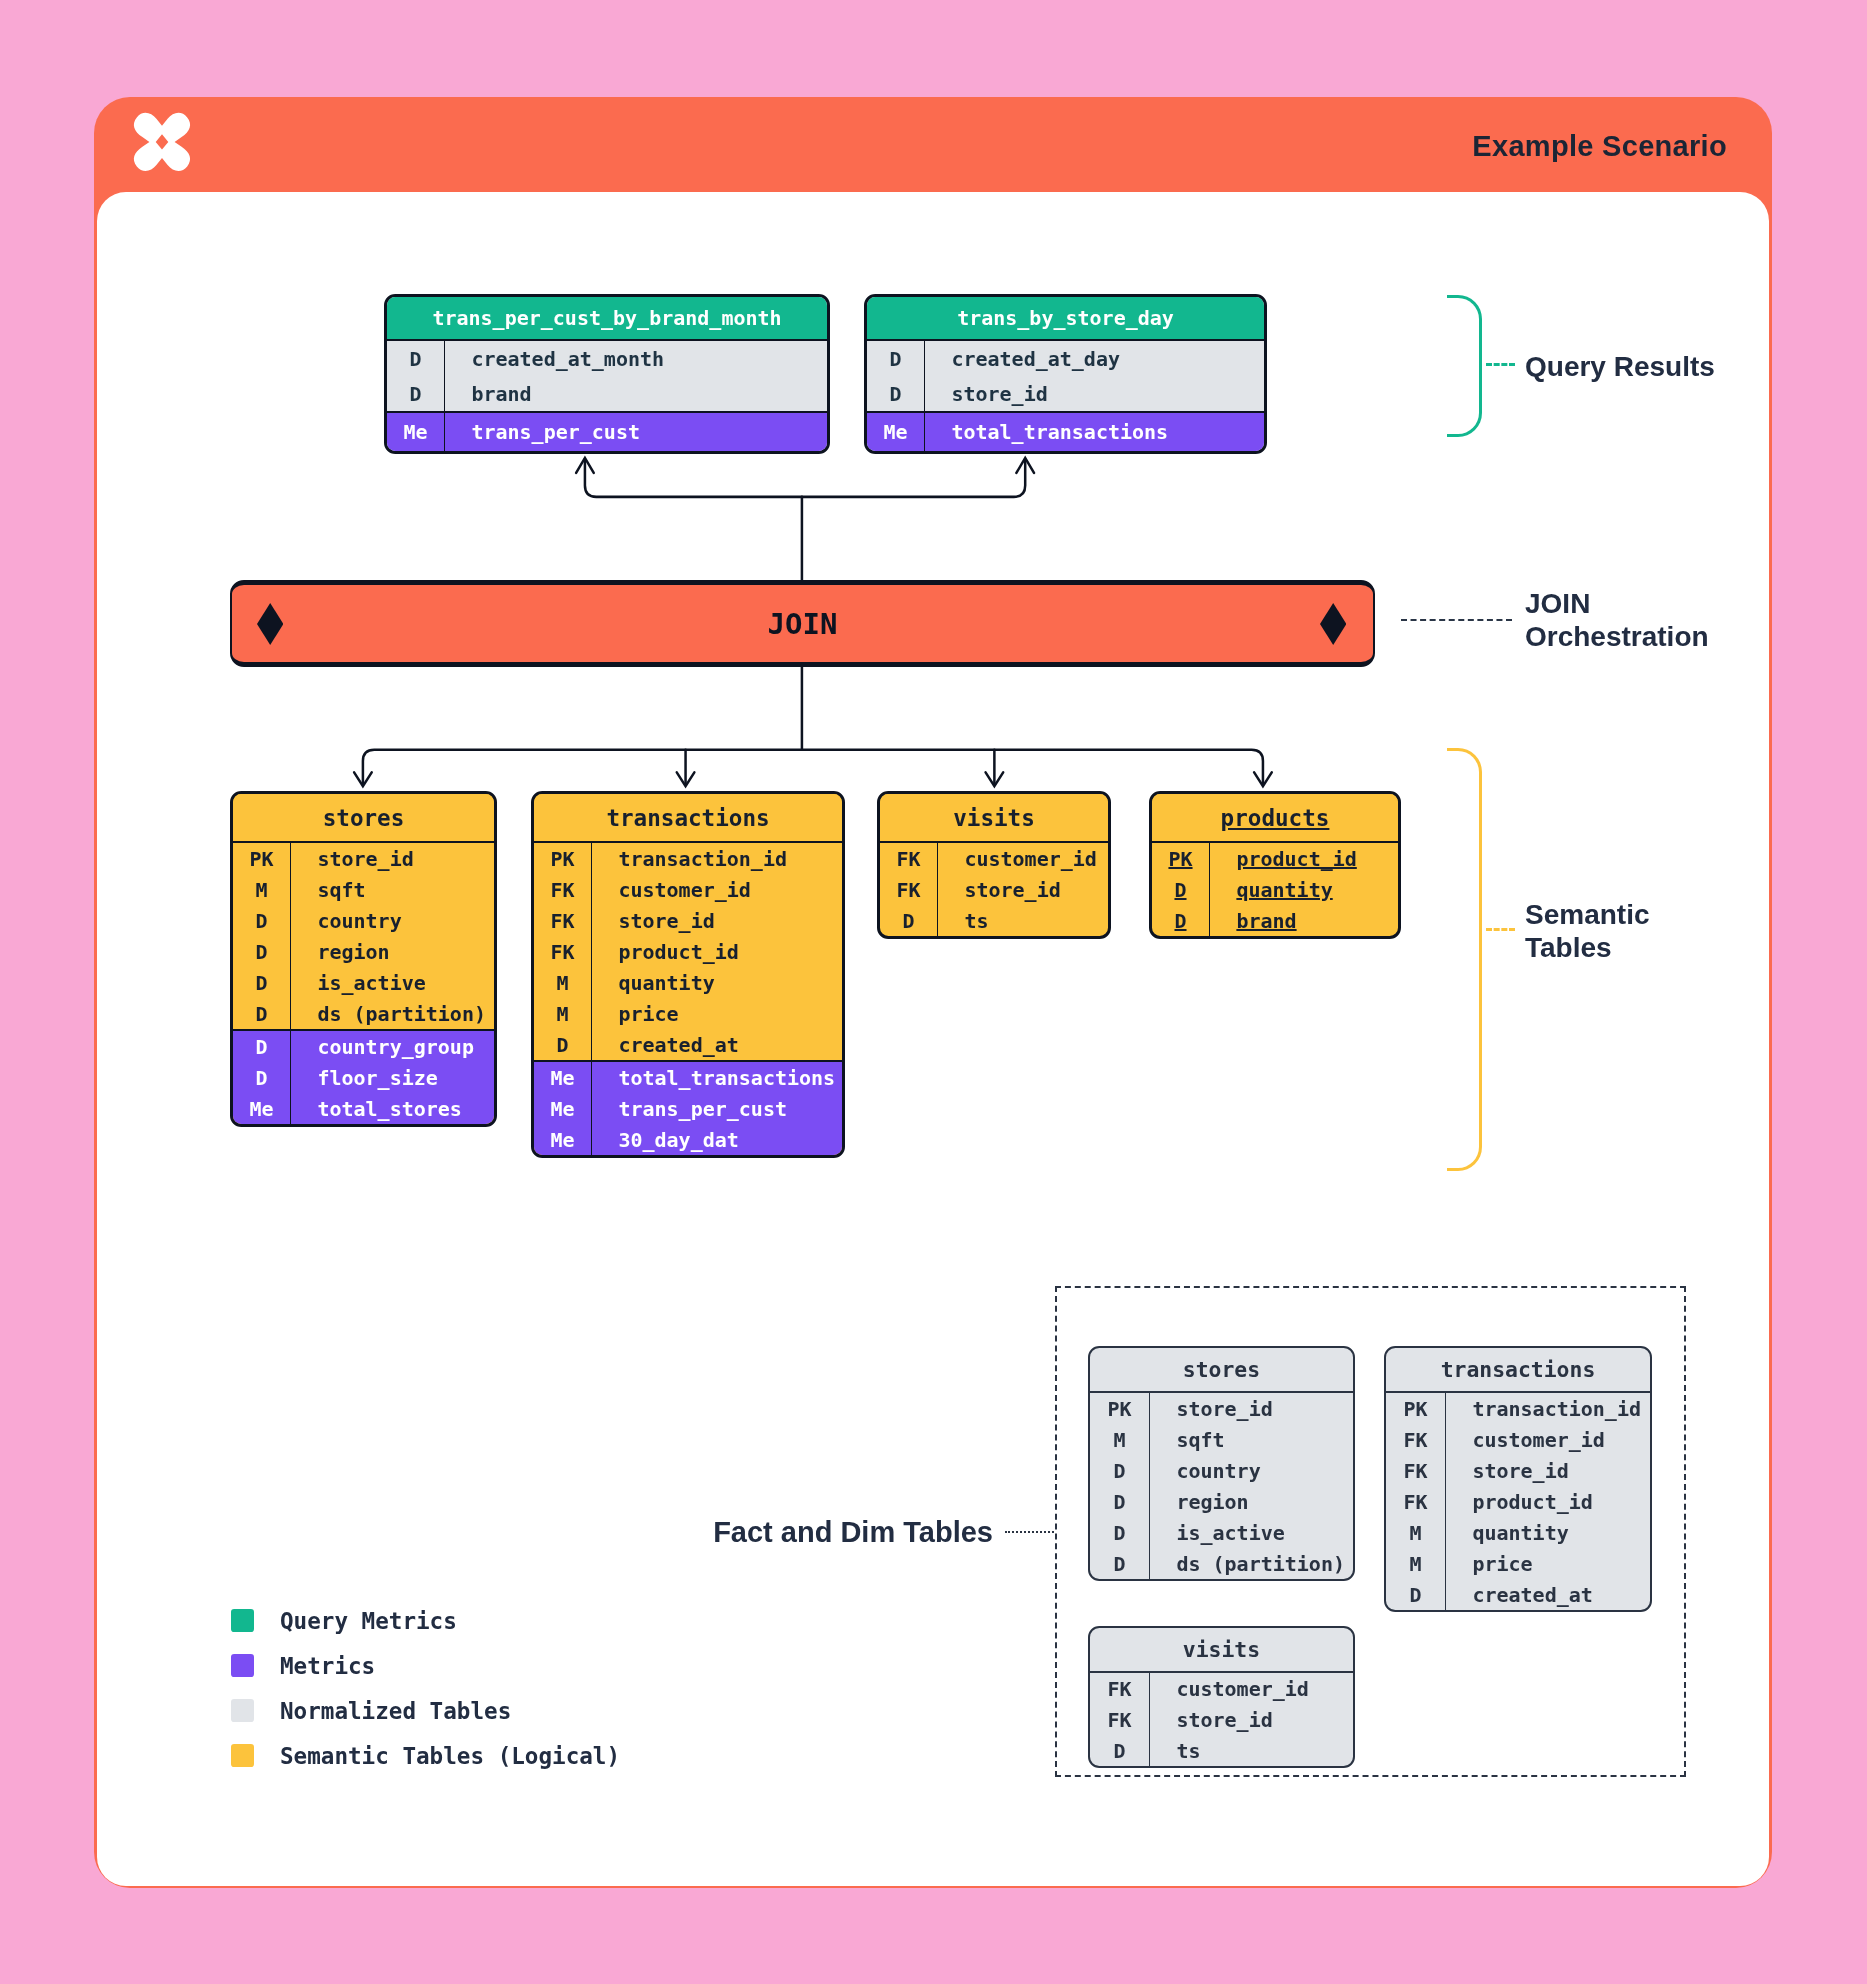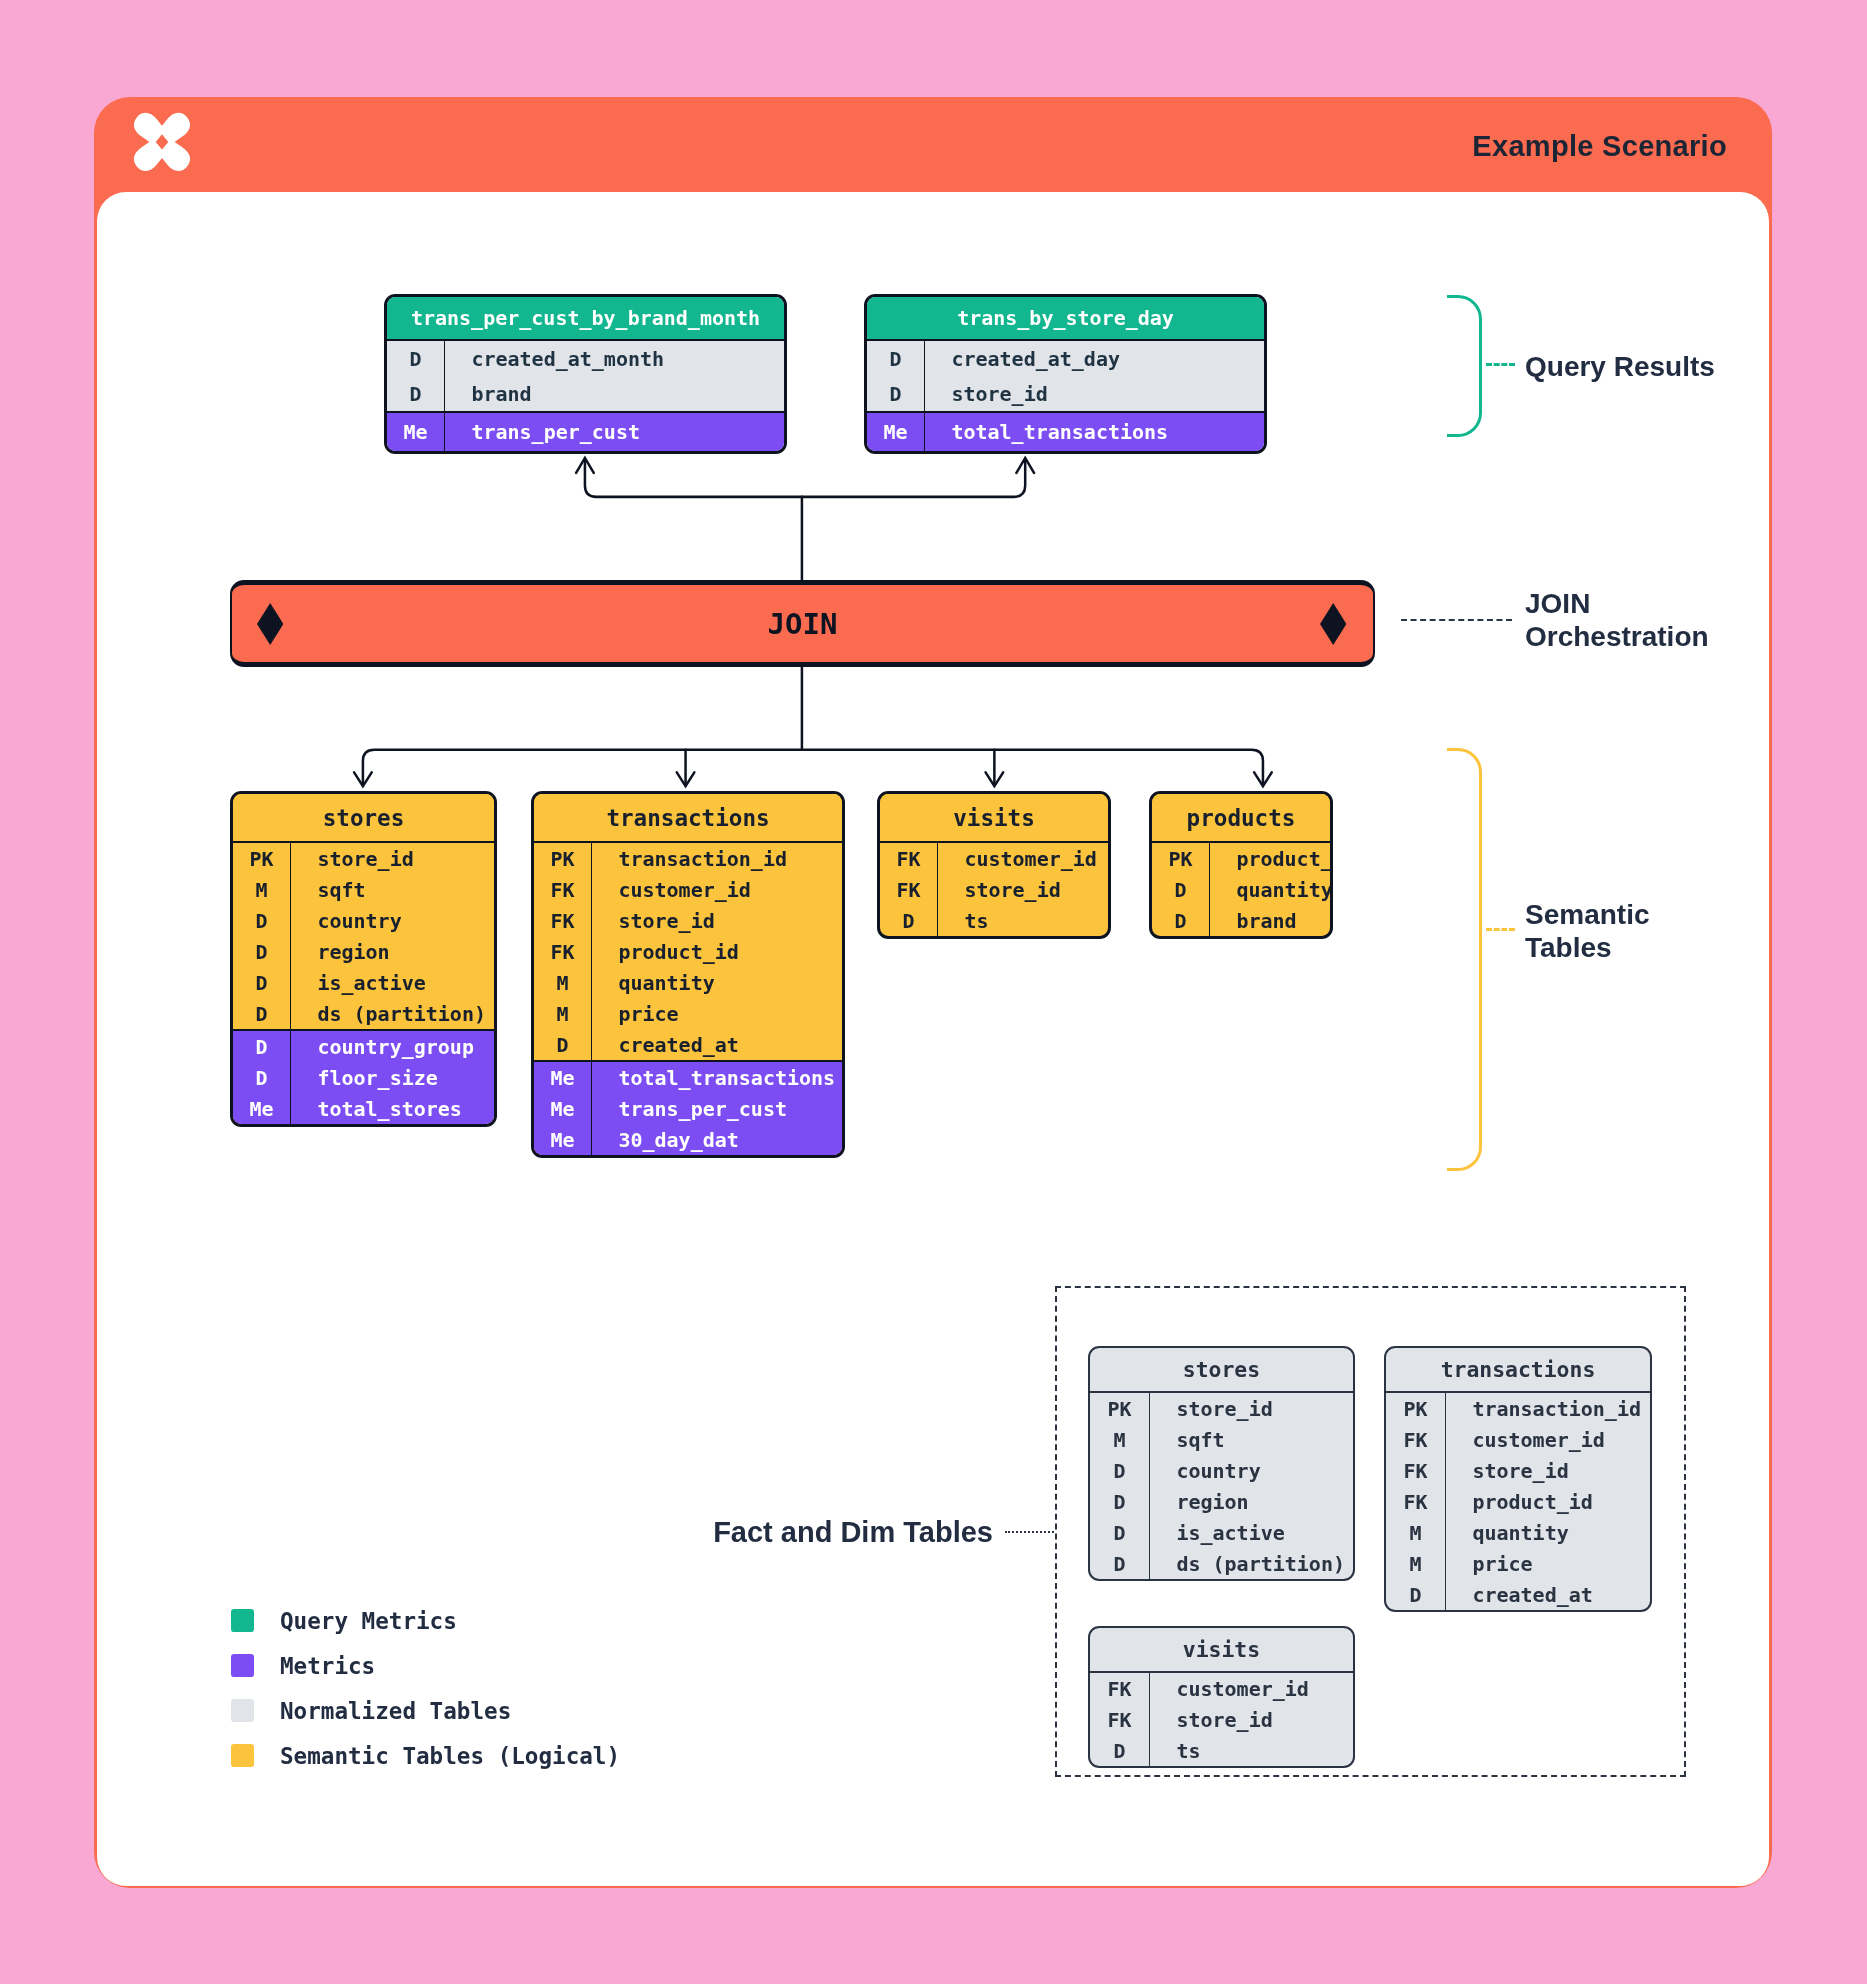--- a/index.html
+++ b/index.html
@@ -112,21 +112,21 @@
       <path d="M577 1246 L577 1210 Q577 1192 595 1192 L1990 1192 Q2008 1192 2008 1210 L2008 1246"></path>
       <path d="M1090 1192 L1090 1246"></path>
       <path d="M1581 1192 L1581 1246"></path>
       <path d="M563 1228 L577 1250 L591 1228"></path>
       <path d="M1076 1228 L1090 1250 L1104 1228"></path>
       <path d="M1567 1228 L1581 1250 L1595 1228"></path>
       <path d="M1994 1228 L2008 1250 L2022 1228"></path>
     </g>
   </svg>
 
-  <div class="tbl qt mono" style="left:384px;top:294px;width:403px;">
+  <div class="tbl qt mono" style="left:384px;top:294px;width:446px;">
     <div class="hd">trans_per_cust_by_brand_month</div>
     <div class="row">
       <span class="k">D</span>
       <span class="n">created_at_month</span>
     </div>
     <div class="row">
       <span class="k">D</span>
       <span class="n">brand</span>
     </div>
     <div class="msec">
@@ -258,21 +258,21 @@
     <div class="row">
         <span class="k">FK</span>
         <span class="n">store_id</span>
       </div>
     <div class="row">
         <span class="k">D</span>
         <span class="n">ts</span>
       </div>
   </div>
 
-  <div class="tbl st mono" style="left:1149px;top:791px;width:184px;">
+  <div class="tbl st mono" style="left:1149px;top:791px;width:252px;text-decoration:underline;">
     <div class="hd">products</div>
     <div class="row">
         <span class="k">PK</span>
         <span class="n">product_id</span>
       </div>
     <div class="row">
         <span class="k">D</span>
         <span class="n">quantity</span>
       </div>
     <div class="row">

